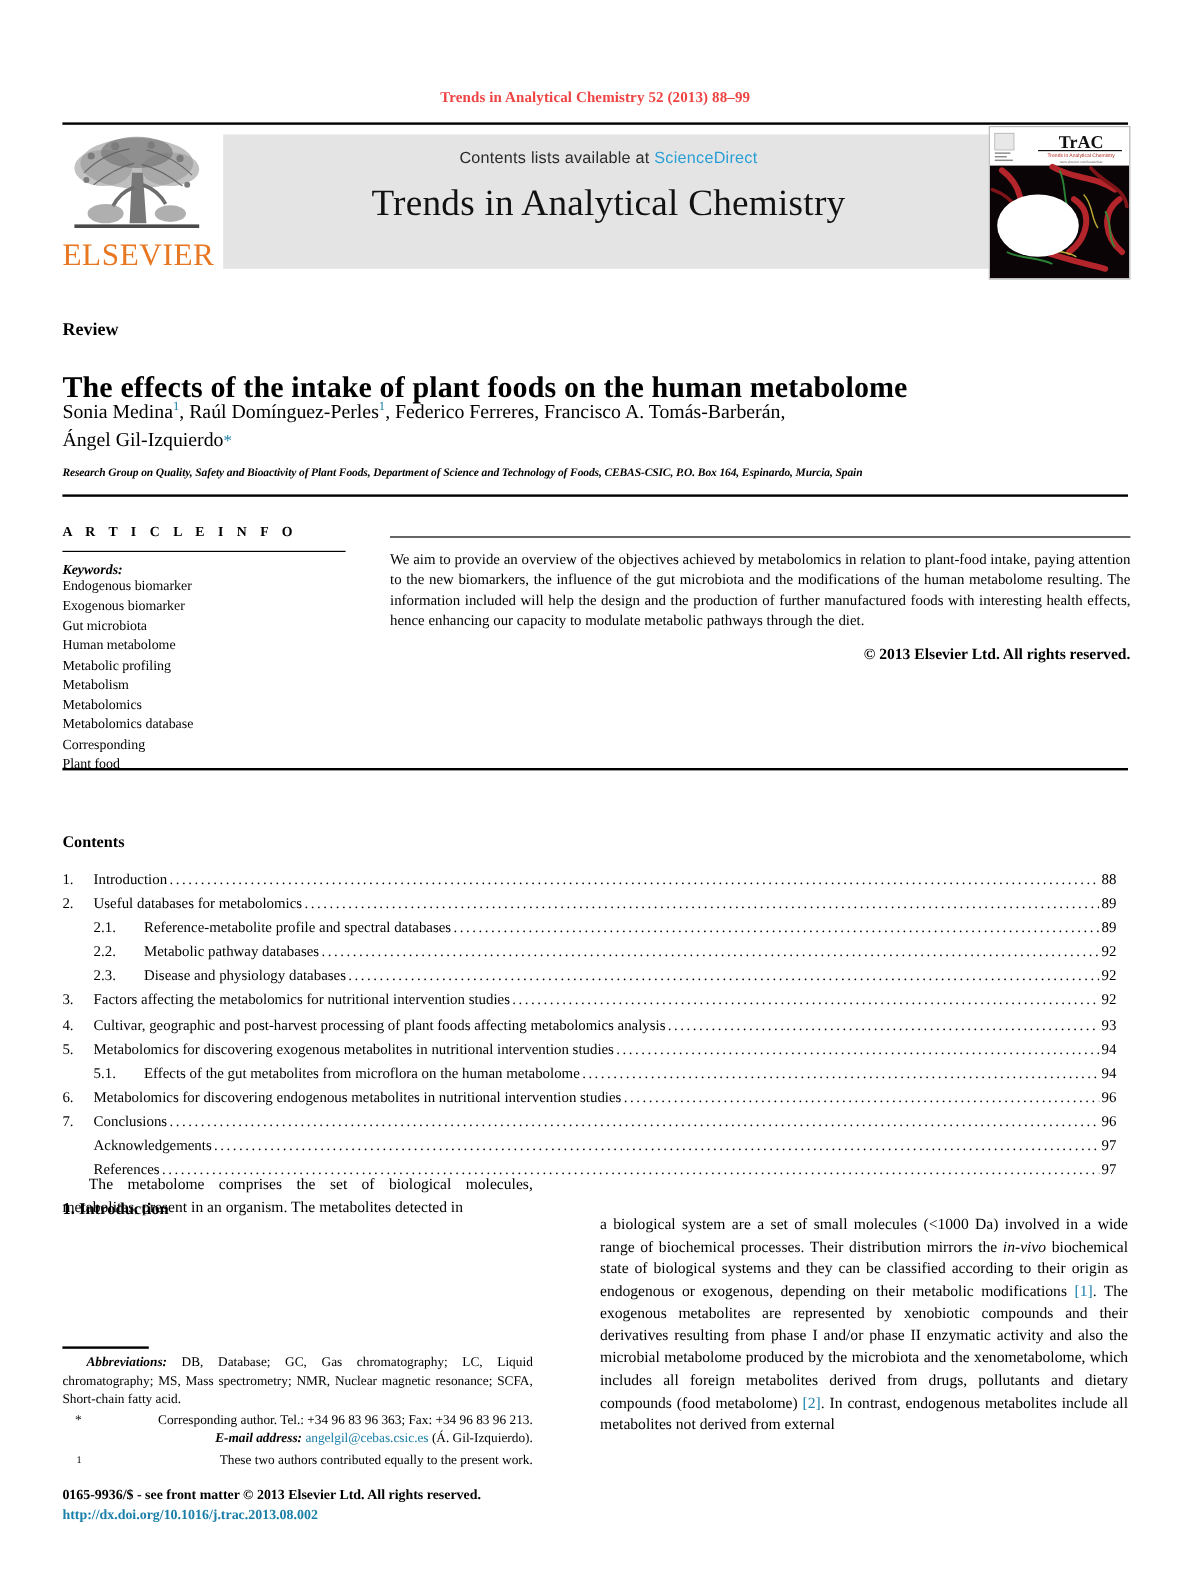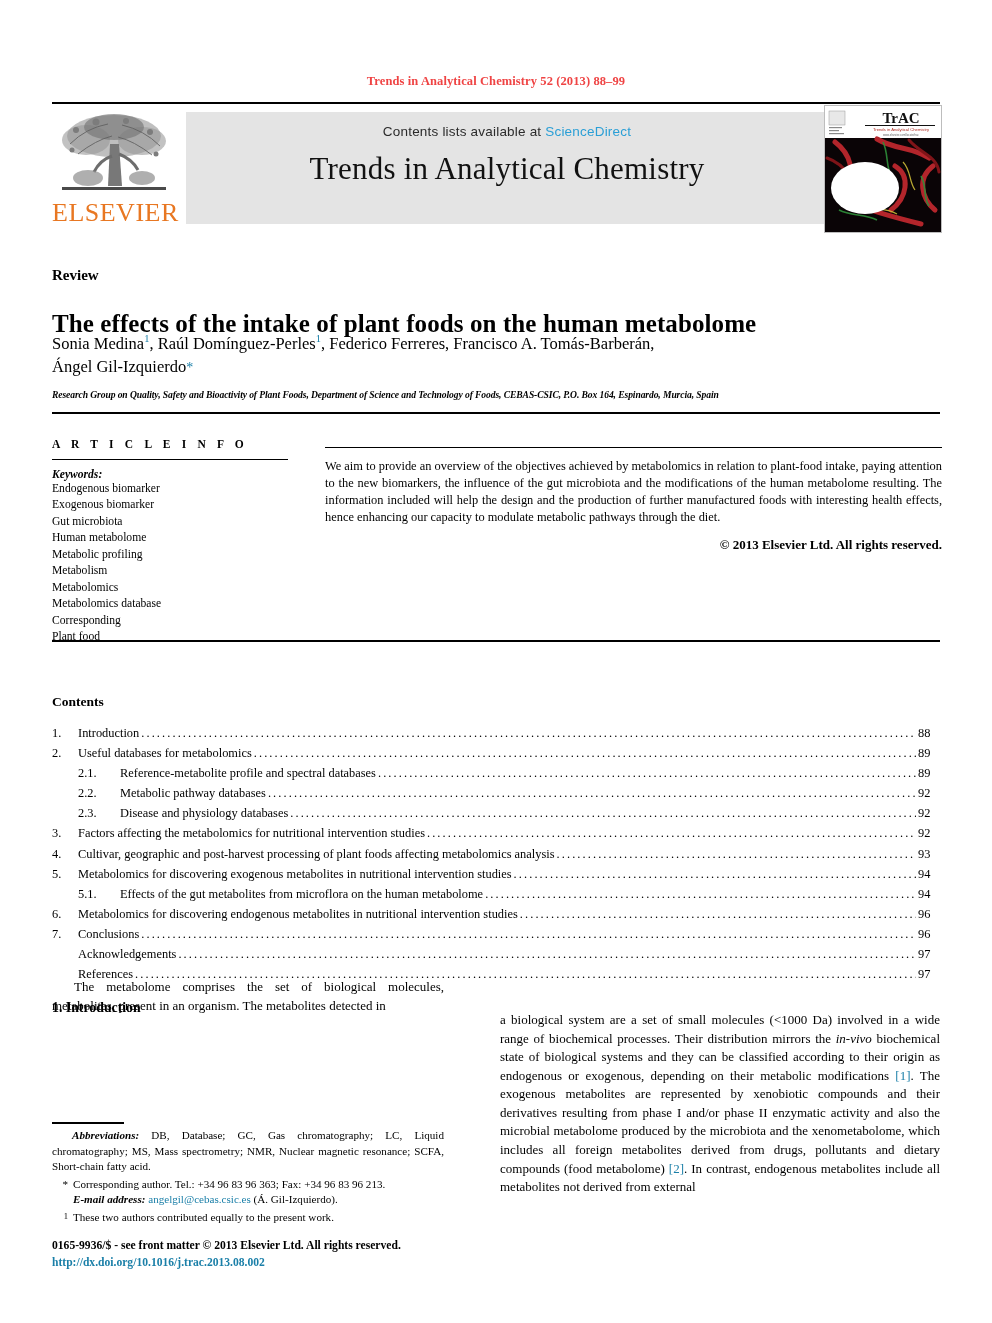--- a/index.html
+++ b/index.html
@@ -335,21 +335,21 @@
   .fn-mark {
     flex: 0 0 16px;
     text-align: right;
     padding-right: 5px;
   }
   .fn-mark.sup {
     font-size: 8.5px;
     vertical-align: super;
     padding-top: 1px;
   }
-  .fn-body { flex: 1 1 auto; }
+  .fn-body { flex: 1 1 auto; text-align: right; }
   .fn-email-label {
     font-style: italic;
     font-weight: bold;
   }
   .link {
     color: #1a7fa8;
     text-decoration: none;
   }
   .footer-issn {
     position: absolute;

